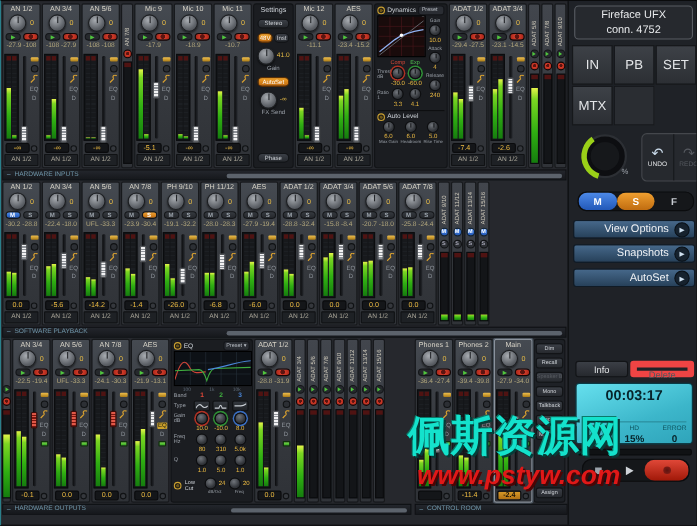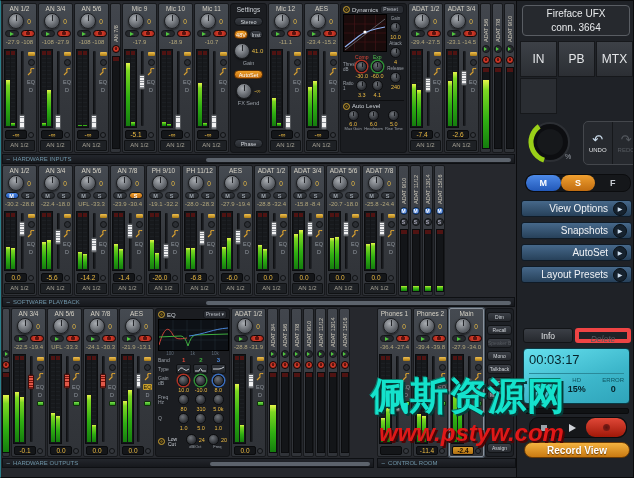--- a/index.html
+++ b/index.html
@@ -154,24 +154,24 @@
   .sbtn{position:absolute;left:4px;width:111px;height:17px;border-radius:3px;background:linear-gradient(#46688a,#27415a);
         border:1px solid #101b26;color:#f0f2f5;font-size:10px;display:flex;align-items:center;justify-content:flex-end;gap:5px;padding:0 4px;box-sizing:border-box;}
   .sbtn .circ{width:12px;height:12px;border-radius:50%;background:#16222e;border:1px solid #0a1118;color:#cfe0f0;
               font-size:6px;display:flex;align-items:center;justify-content:center;flex:none;}
   .filebox{position:absolute;left:4px;top:306px;width:111px;height:16px;background:#15171a;border:1px solid #0b0c0e;border-radius:3px;
            color:#d8dade;font-size:9.5px;display:flex;align-items:center;justify-content:center;gap:4px;box-sizing:border-box;}
   .filebox .car{font-size:6px;color:#9aa0a8;}
   .infodel{position:absolute;left:6px;top:327px;width:108px;height:15px;display:flex;gap:2px;}
   .infodel span{flex:1;border-radius:3px;font-size:8.5px;text-align:center;line-height:14px;}
   .infodel .info{background:linear-gradient(#3b3f46,#26292e);border:1px solid #121417;color:#e0e2e4;}
-  .infodel .del{color:#53575d;border:4px solid #ef4444;font-style:italic;}
+  .infodel .del{color:#53575d;border:6px solid #ef4444;}
   .lcd{position:absolute;left:6px;top:347px;width:107px;height:56px;border-radius:4px;border:1px solid #0a3a44;
        background:linear-gradient(160deg,#66e0ee,#3cb6ca 60%,#2fa4ba);box-sizing:border-box;padding:3px 5px;}
-  .lcd-time{font-size:13px;font-weight:normal;color:#06232a;text-align:left;border-bottom:1px solid #2a8a9a;padding-bottom:6px;}
+  .lcd-time{font-size:13px;font-weight:bold;color:#06232a;text-align:center;border-bottom:1px solid #2a8a9a;padding-bottom:16px;}
   .lcd-cols{display:flex;justify-content:space-between;margin-top:3px;}
   .lcd-c{display:flex;flex-direction:column;align-items:center;}
   .lcd-lb{font-size:6px;color:#0e5560;line-height:7px;}
   .lcd-v{font-size:9px;font-weight:bold;color:#06232a;line-height:11px;}
   .prog{position:absolute;left:8px;top:407px;width:102px;height:4px;background:#101214;border-radius:2px;border:1px solid #0a0b0d;}
   .transport{position:absolute;left:12px;top:416px;width:96px;height:19px;background:#15171a;border:1px solid #0b0c0e;border-radius:9px;display:flex;align-items:center;overflow:hidden;}
   .tp{flex:1;height:100%;display:flex;align-items:center;justify-content:center;}
   .tp.stop:before{content:"";width:6px;height:6px;background:#9aa2aa;}
   .tp.play:before{content:"";width:0;height:0;border-left:7px solid #cfd3d8;border-top:4px solid transparent;border-bottom:4px solid transparent;}
   .tp.rec{flex:1.4;background:linear-gradient(#e04838,#a01808);border-radius:9px;}
@@ -1902,25 +1902,26 @@
     <div class="sthumb"></div>
   </div>
   <div class="secbar" id="bar3">
     <span class="collapse">−</span>
     <span>CONTROL ROOM</span>
   </div>
 
   <div id="sidebar">
     <div class="sb-title">
       <div>Fireface  UFX</div>
-      <div>conn.  3664</div>
+      <div>conn.  4752</div>
     </div>
     <div class="sb-grid">
       <div class="sb-cell">IN</div>
       <div class="sb-cell">PB</div>
+      <div class="sb-cell">SET</div>
       <div class="sb-cell">MTX</div>
       <div class="sb-cell empty"></div>
     </div>
     <svg class="bigknob" width="46" height="46" viewBox="0 0 46 46">
       <circle cx="23" cy="23" r="19" fill="#0d0e11" stroke="#2c2f34" stroke-width="2"></circle>
       <circle cx="23" cy="23" r="19" fill="none" stroke="#9ad018" stroke-width="5" stroke-dasharray="42 78" transform="rotate(108 23 23)"></circle>
       <circle cx="23" cy="23" r="13" fill="#16181b"></circle>
     </svg>
     <span class="pct">%</span>
     <div class="ur">
@@ -1942,24 +1943,20 @@
     <div class="sbtn" style="top:199px">
       <span>View Options</span>
       <span class="circ">▶</span>
     </div>
     <div class="sbtn" style="top:221px">
       <span>Snapshots</span>
       <span class="circ">▶</span>
     </div>
     <div class="sbtn" style="top:243px">
       <span>AutoSet</span>
-      <span class="circ">▶</span>
-    </div>
-    <div class="sbtn" style="top:265px">
-      <span>Layout Presets</span>
       <span class="circ">▶</span>
     </div>
 
     <div class="infodel">
       <span class="info">Info</span>
       <span class="del">Delete</span>
     </div>
     <div class="lcd">
       <div class="lcd-time">00:03:17</div>
       <div class="lcd-cols">
@@ -1976,18 +1973,17 @@
           <span class="lcd-v">0</span>
         </div>
       </div>
     </div>
     <div class="prog"></div>
     <div class="transport">
       <div class="tp stop"></div>
       <div class="tp play"></div>
       <div class="tp rec"></div>
     </div>
-    <div class="recview">Record View</div>
   </div>
 
   <div class="wm1">佩斯资源网</div>
   <div class="wm2">www.pstyw.com</div>
 </div>
 
 </body></html>

